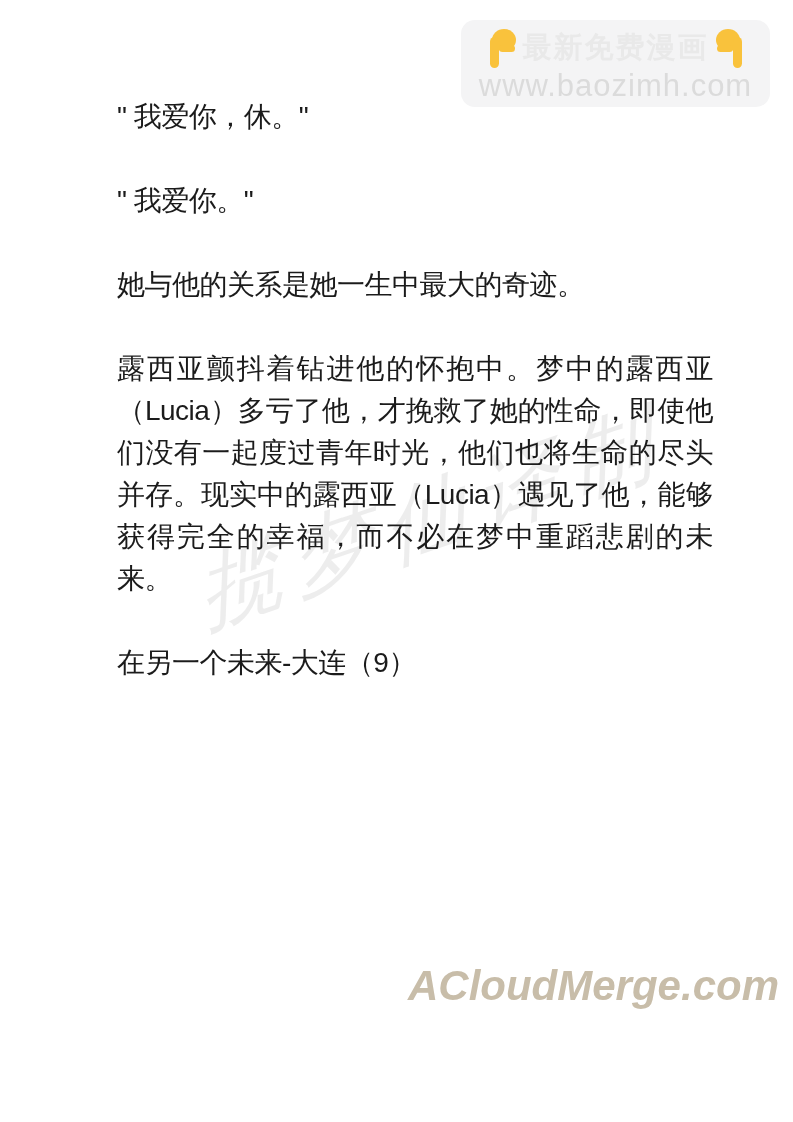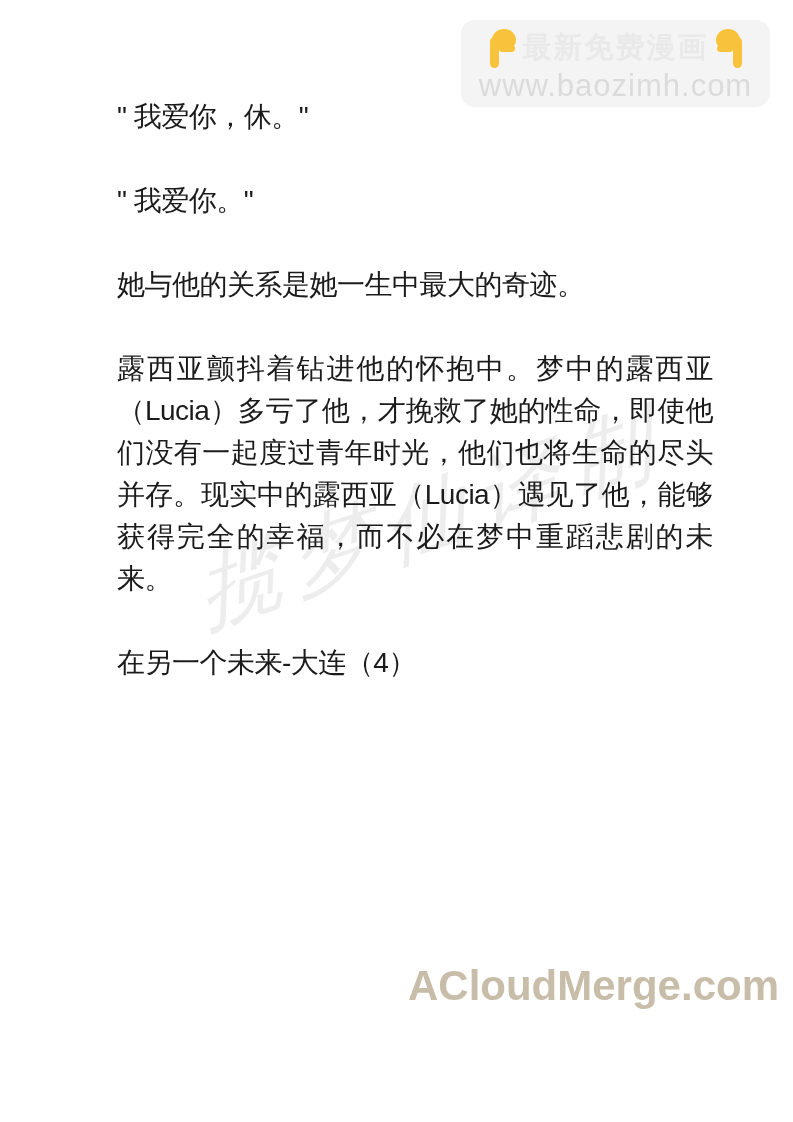--- a/index.html
+++ b/index.html
@@ -96,20 +96,21 @@
     letter-spacing: -3px;
     color: #f3f7f8;
     -webkit-text-stroke: 2.5px #c9d6d9;
     white-space: nowrap;
   }
   .wm-url {
     margin-top: -8px;
     font-size: 42px;
     line-height: 44px;
     font-weight: bold;
+    font-style: italic;
     color: #c8bda9;
     letter-spacing: 0px;
     white-space: nowrap;
   }
 </style>
 </head>
 <body>
 
 <div class="page">
 
@@ -134,20 +135,20 @@
     <div class="banner-url">www.baozimh.com</div>
   </div>
 
   <div class="wm-diag">揽梦仙译制</div>
 
   <div class="content">
     <p>" 我爱你，休。"</p>
     <p>" 我爱你。"</p>
     <p>她与他的关系是她一生中最大的奇迹。</p>
     <p>露西亚颤抖着钻进他的怀抱中。梦中的露西亚（Lucia）多亏了他，才挽救了她的性命，即使他们没有一起度过青年时光，他们也将生命的尽头并存。现实中的露西亚（Lucia）遇见了他，能够获得完全的幸福，而不必在梦中重蹈悲剧的未来。</p>
-    <p>在另一个未来-大连（4）</p>
+    <p>在另一个未来-大连（9）</p>
   </div>
 
   <div class="footer-wm">
     <div class="wm-url">ACloudMerge.com</div>
   </div>
 
 </div>
 
 </body></html>

